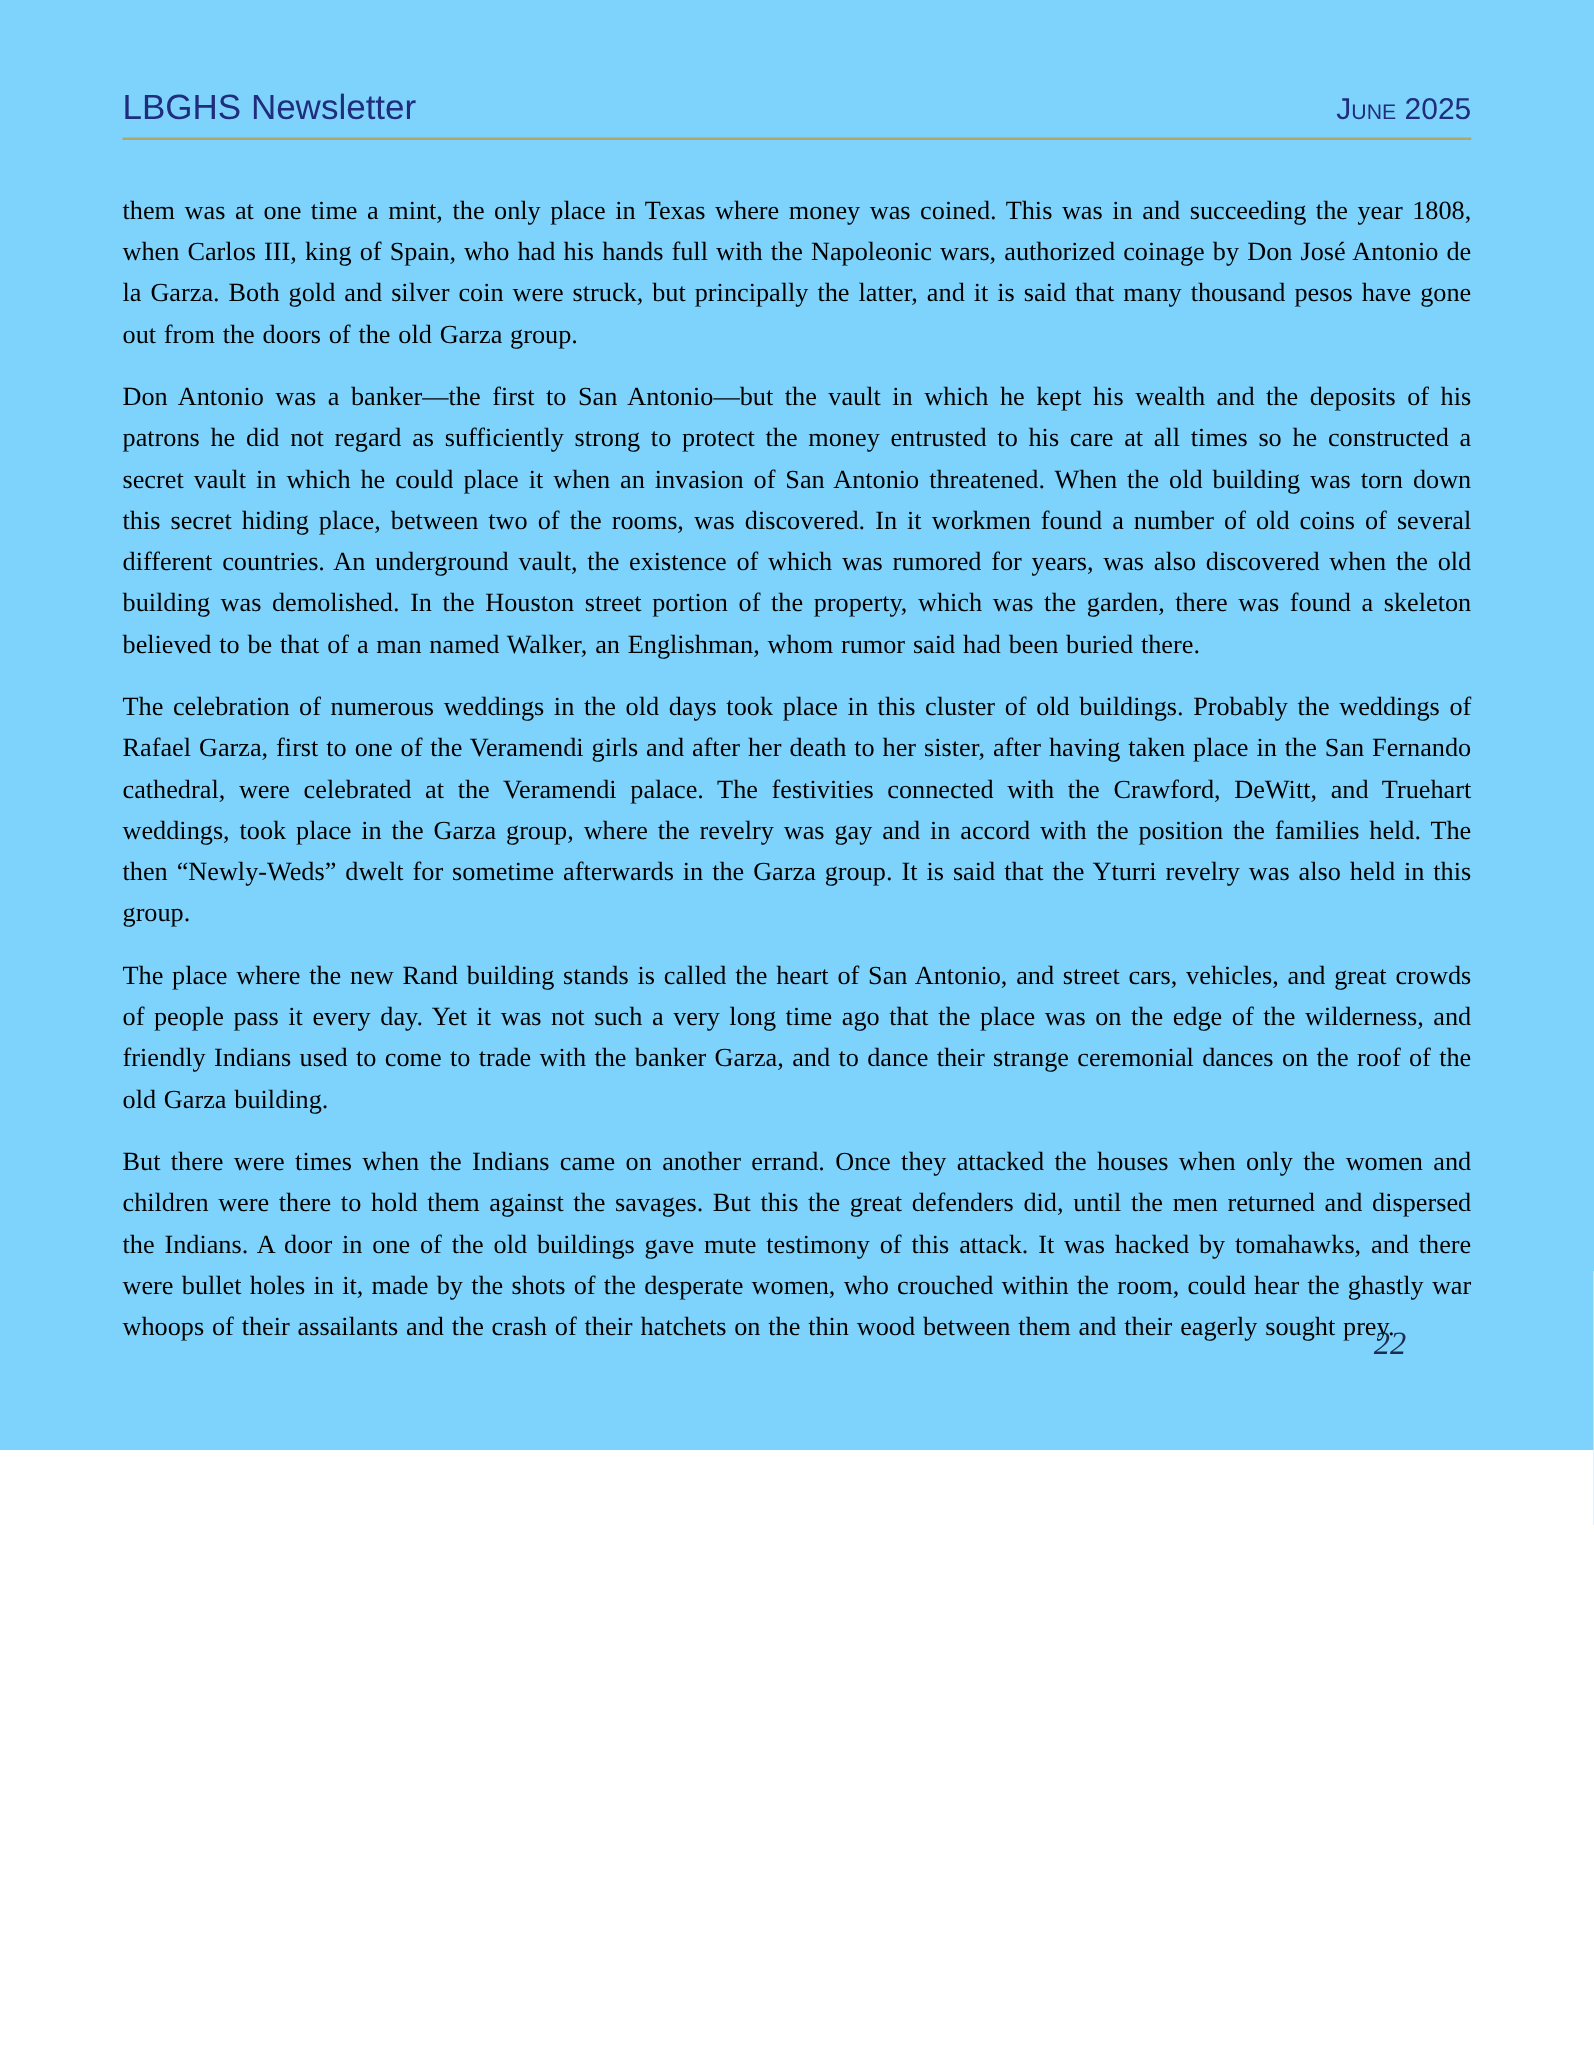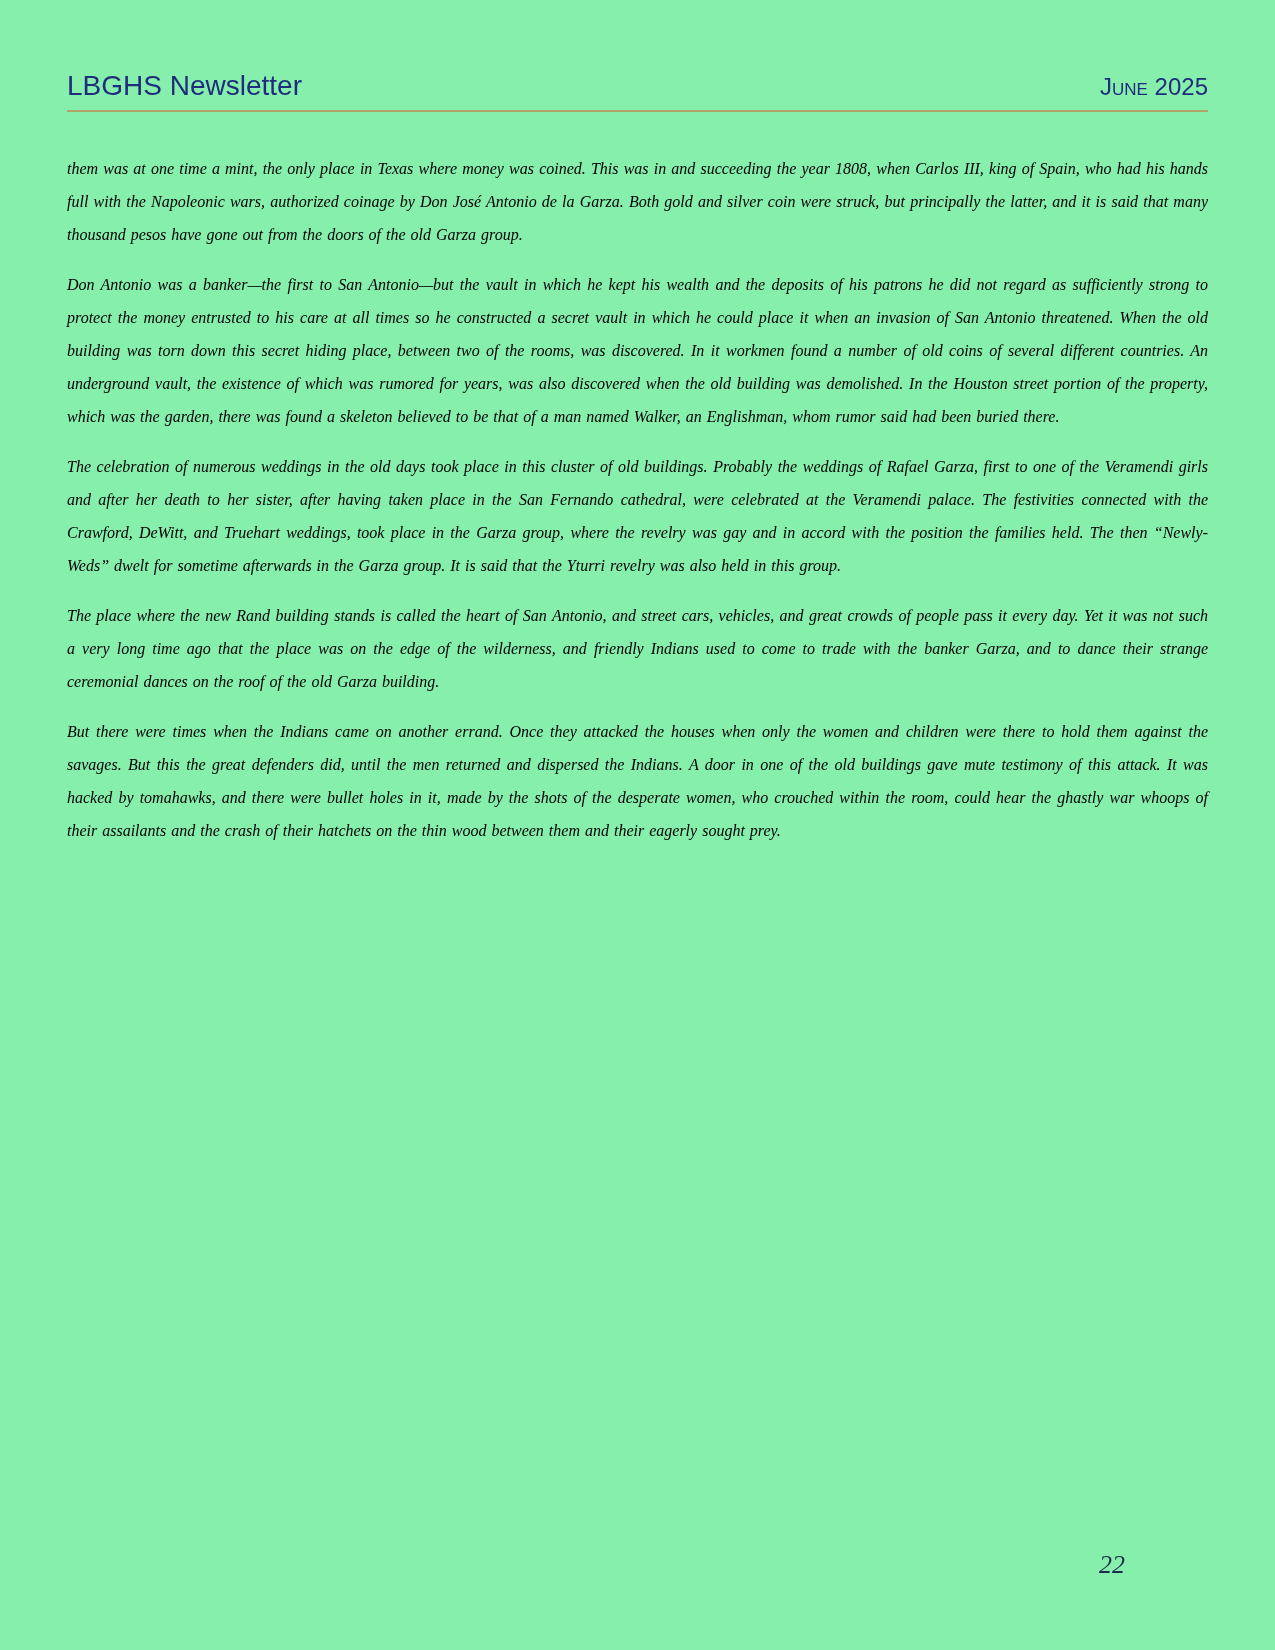--- a/index.html
+++ b/index.html
@@ -3,24 +3,24 @@
 <meta charset="utf-8">
 <style>
   html, body {
     margin: 0;
     padding: 0;
     background: #ffffff;
   }
   .page {
     position: relative;
     width: 1275px;
-    height: 1650px;
-    background: #86efac;
+    height: 1160px;
+    background: #7dd3fc;
     box-sizing: border-box;
-    padding: 0 67px;
+    padding: 0 98px;
     overflow: hidden;
     font-family: "Liberation Serif", serif;
     color: #000000;
   }
   .page-header {
     display: flex;
     justify-content: space-between;
     align-items: baseline;
     padding-top: 70px;
     padding-bottom: 8px;
@@ -37,26 +37,25 @@
     font-family: "Liberation Sans", sans-serif;
     font-size: 24px;
     font-weight: 400;
     font-variant: small-caps;
     color: #1f2d7c;
   }
   .article-body {
     margin-top: 40px;
   }
   .article-body p {
-    font-size: 16px;
+    font-size: 21px;
     line-height: 33px;
     text-align: justify;
     margin: 0 0 17px 0;
     word-spacing: 1px;
-    font-style: italic;
   }
   .section-heading {
     font-size: 35px;
     font-weight: 700;
     text-align: center;
     margin: 10px 0 14px 0;
     color: #000000;
     font-family: "Liberation Serif", serif;
   }
   .page-number {

